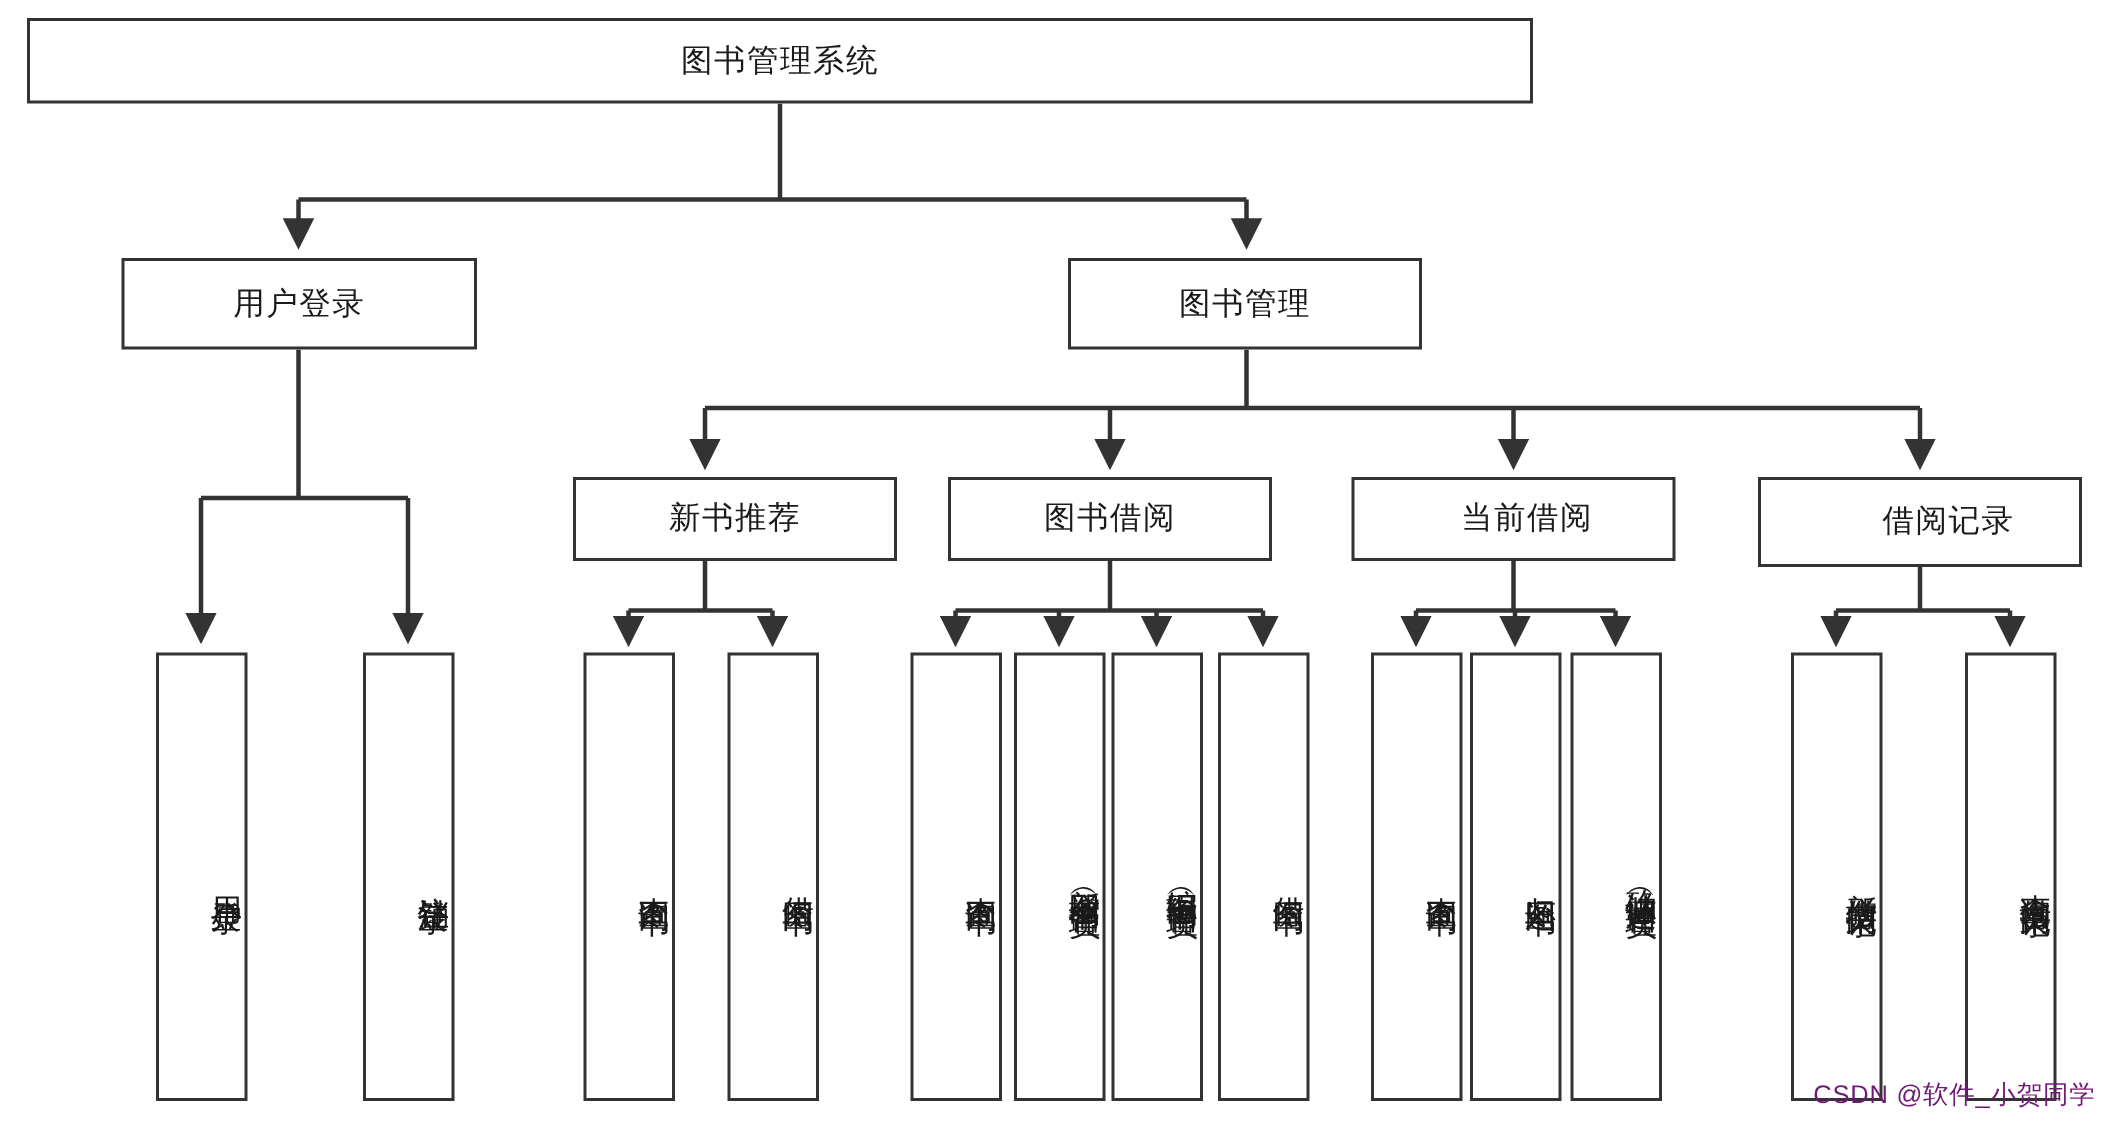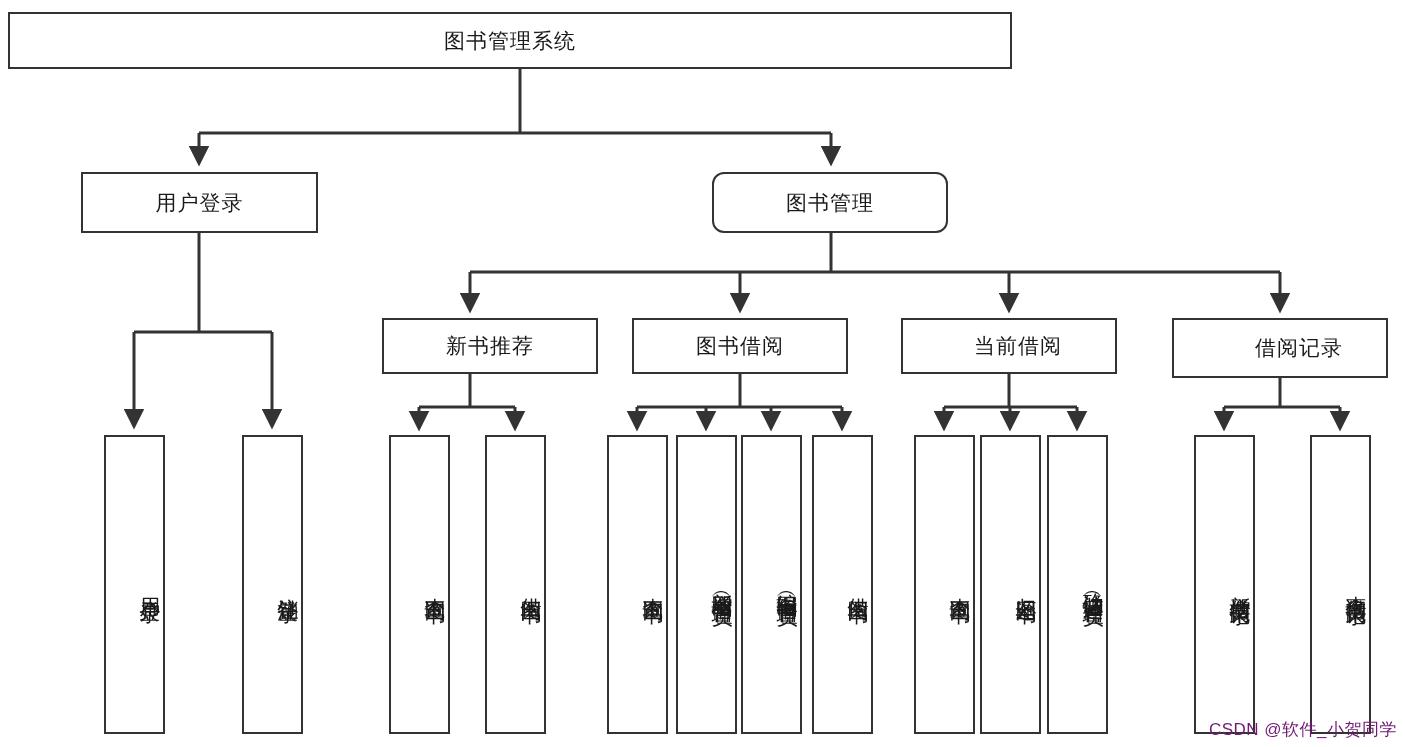--- a/index.html
+++ b/index.html
@@ -116,25 +116,25 @@
       <path d="M 1010 407 L 1010 428" marker-end="url(#arrow)"></path>
       <path d="M 1077 407 L 1077 428" marker-end="url(#arrow)"></path>
 
       <path d="M 1280 374 L 1280 407"></path>
       <path d="M 1224 407 L 1340 407"></path>
       <path d="M 1224 407 L 1224 428" marker-end="url(#arrow)"></path>
       <path d="M 1340 407 L 1340 428" marker-end="url(#arrow)"></path>
     </g>
   </svg>
 
-  <div class="node horiz" style="left:8px; top:12px; width:1004px; height:57px;">图书管理系统</div>
+  <div class="node horiz" style="left:18px; top:12px; width:1004px; height:57px;font-family:Liberation Serif, serif;">图书管理系统</div>
 
   <div class="node horiz" style="left:81px; top:172px; width:237px; height:61px;">用户登录</div>
 
-  <div class="node horiz" style="left:712px; top:172px; width:236px; height:61px;border-radius:12px;">图书管理</div>
+  <div class="node horiz" style="left:712px; top:172px; width:236px; height:61px;">图书管理</div>
 
   <div class="node horiz" style="left:362px; top:318px; width:216px; height:56px;margin-left:20px;">新书推荐</div>
 
   <div class="node horiz" style="left:632px; top:318px; width:216px; height:56px;">图书借阅</div>
 
   <div class="node horiz" style="left:901px; top:318px; width:216px; height:56px;padding-left:18px;">当前借阅</div>
 
   <div class="node horiz" style="left:1172px; top:318px; width:216px; height:60px;padding-left:38px;">借阅记录</div>
 
   <div class="node vert" style="left:104px; top:435px; width:61px; height:299px;">用户登录</div>

